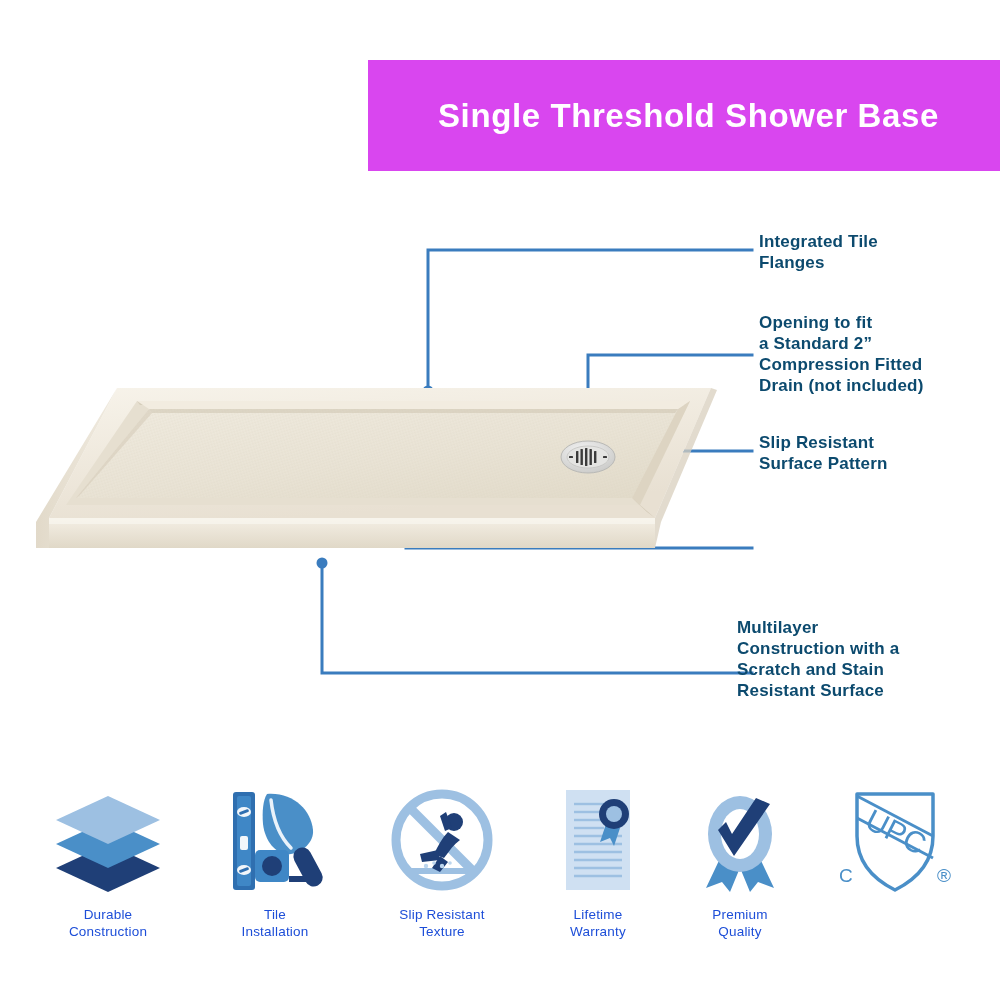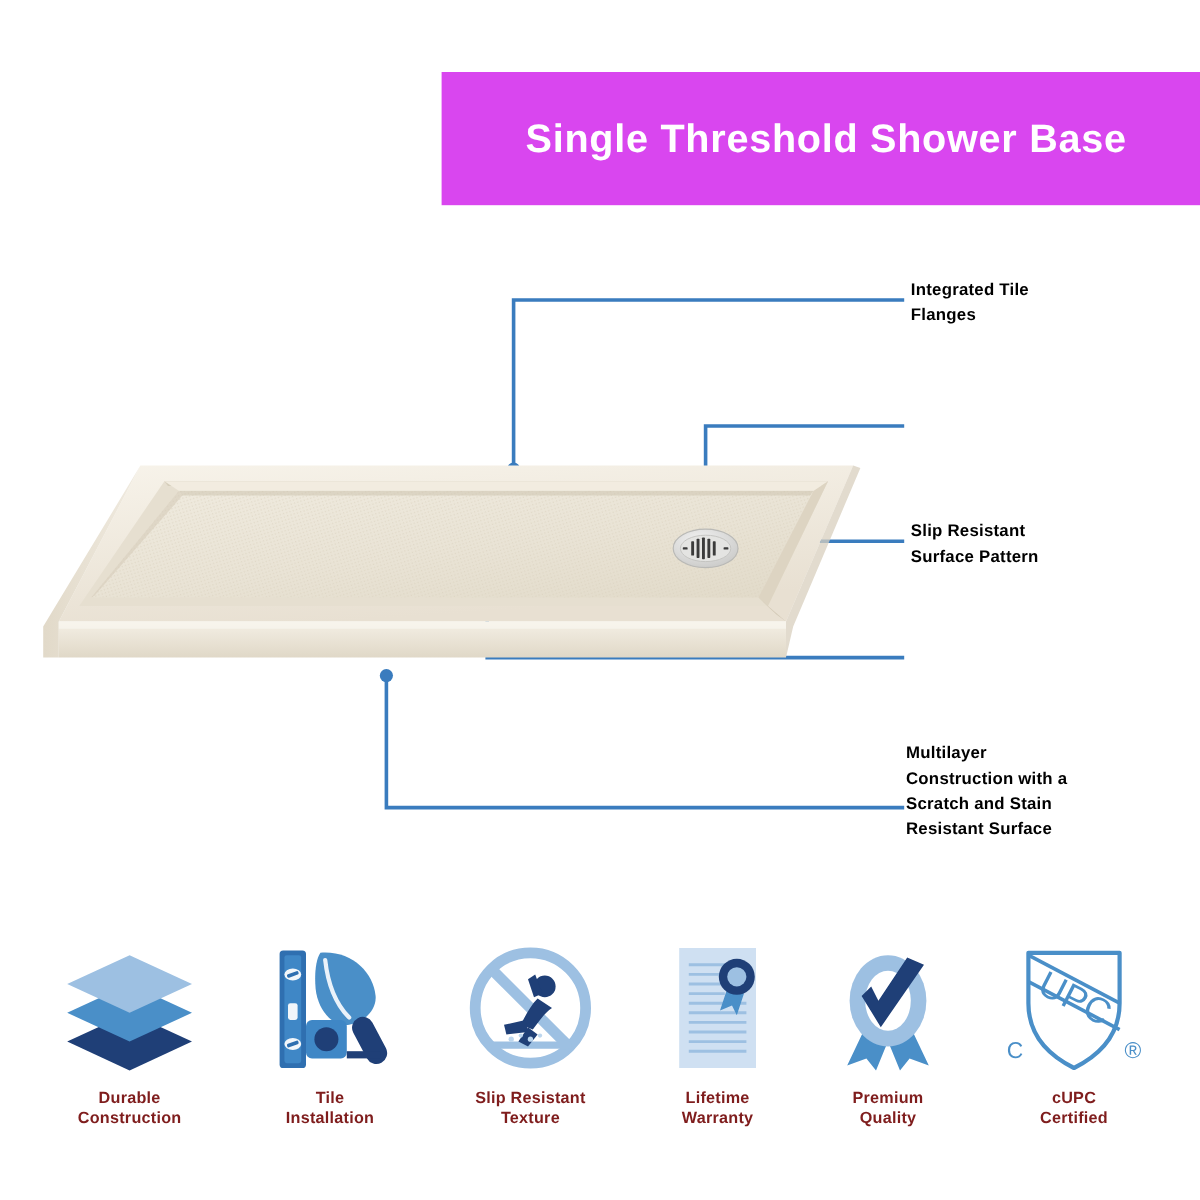--- a/index.html
+++ b/index.html
@@ -24,32 +24,32 @@
     font-size:33px;
     font-weight:bold;
     letter-spacing:0.6px;
     margin-left:30px;
     white-space:nowrap;
   }
 
   
   .callout{
     position:absolute;
-    color:#000000;
-    font-size:14px;
+    color:#0c4a6e;
+    font-size:17px;
     font-weight:bold;
     line-height:21px;
     letter-spacing:0.2px;
     white-space:pre-line;
   }
   #cal-flanges{left:759px;top:231px;}
   #cal-drain{left:759px;top:312px;}
   #cal-slip{left:759px;top:432px;}
   #cal-fiber{left:759px;top:515px;}
-  #cal-multi{left:755px;top:617px;}
+  #cal-multi{left:737px;top:617px;}
 
   
   #leaders{position:absolute;left:0;top:0;width:1000px;height:1000px;}
 
   
   #product{position:absolute;left:18px;top:372px;width:728px;height:212px;}
 
   
   .features{
     position:absolute;left:0;top:780px;width:1000px;height:190px;
@@ -59,23 +59,23 @@
     width:166px;
     text-align:center;
     top:0;
   }
   .feature .ico{
     height:120px;
     display:flex;align-items:center;justify-content:center;
   }
   .feature .flabel{
     margin-top:6px;
-    color:#7f1d1d;
+    color:#1d4ed8;
     font-size:13.5px;
-    font-weight:bold;
+    font-weight:normal;
     line-height:17px;
     letter-spacing:0.2px;
     white-space:pre-line;
   }
   #f0{left:25px;}
   #f1{left:192px;}
   #f2{left:359px;}
   #f3{left:515px;}
   #f4{left:657px;}
   #f5{left:812px;}
@@ -104,20 +104,24 @@
       <polyline points="406,488 406,548 752,548" fill="none"></polyline>
       <circle cx="406" cy="488" r="5.5" stroke="none"></circle>
 
       <polyline points="322,563 322,673 752,673" fill="none"></polyline>
       <circle cx="322" cy="563" r="5.5" stroke="none"></circle>
     </g>
   </svg>
 
   <div class="callout" id="cal-flanges">Integrated Tile
 Flanges</div>
+  <div class="callout" id="cal-drain">Opening to fit
+a Standard 2”
+Compression Fitted
+Drain (not included)</div>
   <div class="callout" id="cal-slip">Slip Resistant
 Surface Pattern</div>
   <div class="callout" id="cal-multi">Multilayer
 Construction with a
 Scratch and Stain
 Resistant Surface</div>
 
   <svg id="product" viewBox="0 0 728 212">
     <defs>
       <linearGradient id="gTop" x1="0" y1="0" x2="0.35" y2="1">
@@ -297,18 +301,16 @@
       <div class="ico">
         <svg width="128" height="112" viewBox="0 0 128 112">
           <path d="M26 10 L102 10 L102 52 C102 80 84 96 64 106 C44 96 26 80 26 52 Z" fill="none" stroke="#4a8fc8" stroke-width="3.5" stroke-linejoin="round"></path>
           <line x1="26" y1="34" x2="102" y2="74" stroke="#4a8fc8" stroke-width="3"></line>
           <line x1="26" y1="12" x2="102" y2="52" stroke="#4a8fc8" stroke-width="3"></line>
           <text x="64" y="58" text-anchor="middle" font-family="Liberation Sans, sans-serif" font-size="30" fill="#4a8fc8" transform="rotate(27 64 50)">UPC</text>
           <text x="8" y="98" font-family="Liberation Sans, sans-serif" font-size="19" fill="#4a8fc8">C</text>
           <text x="106" y="98" font-family="Liberation Sans, sans-serif" font-size="19" fill="#4a8fc8">®</text>
         </svg>
       </div>
-      <div class="flabel">cUPC
-Certified</div>
     </div>
 
   </div>
 </div>
 
 </body></html>

